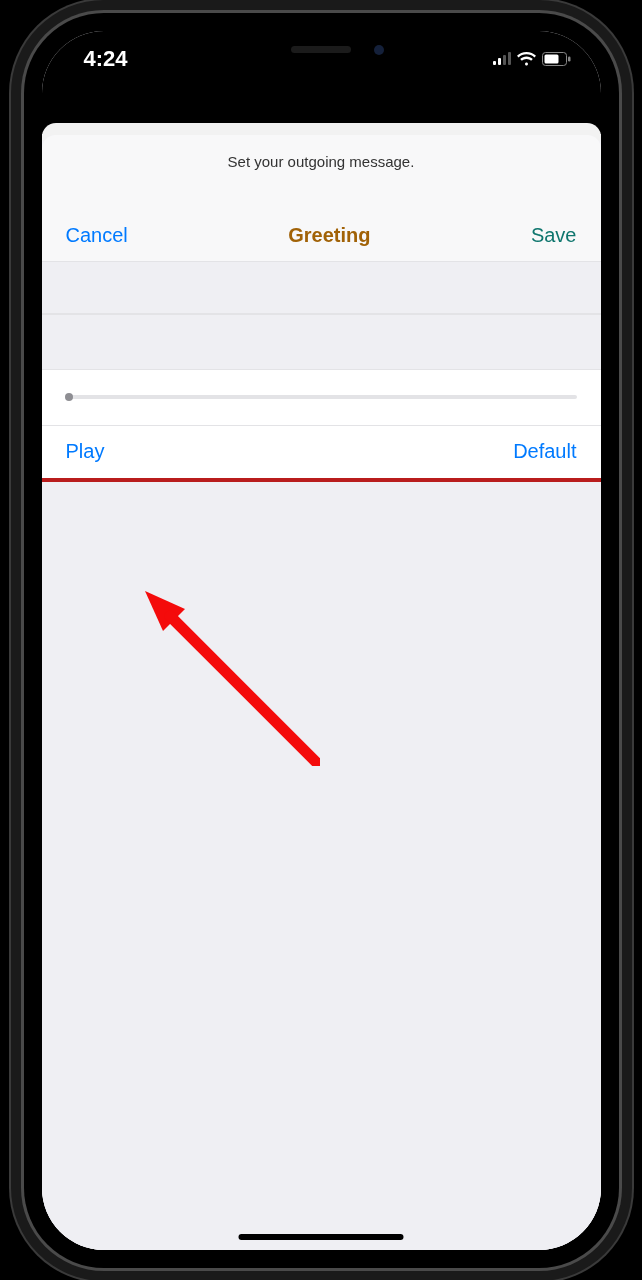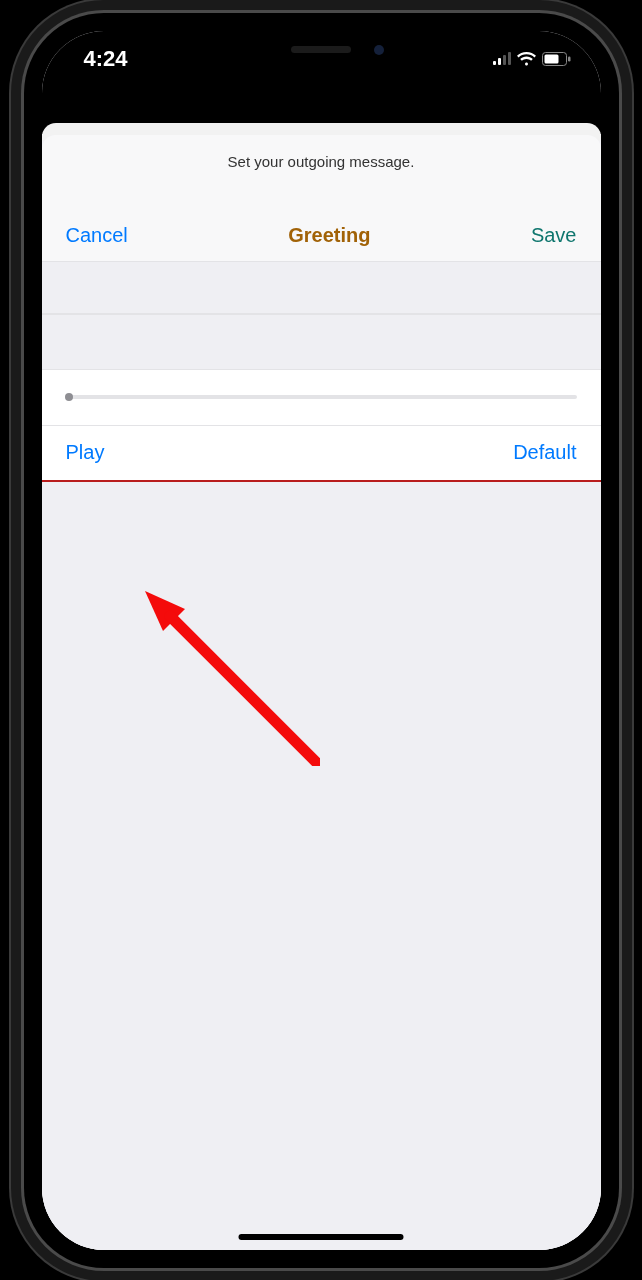--- a/index.html
+++ b/index.html
@@ -108,21 +108,21 @@
   .spacer2 { height:56px; background:#efeff3; border-top:1px solid #e3e3e6; border-bottom:1px solid #e3e3e6;}
 
   .scrubber {
     height:56px; background:#fff; border-bottom:1px solid #e3e3e6;
     display:flex; align-items:center; padding:0 24px;
   }
   .track { position:relative; flex:1; height:4px; background:#e3e3e6; border-radius:2px;}
   .thumb { position:absolute; left:0; top:50%; transform:translate(-1px,-50%); width:8px; height:8px; background:#8e8e93; border-radius:50%;}
 
   .action-row {
-    height:56px; background:#fff; border-bottom:2px solid #b91c1c;
+    height:56px; background:#fff; border-bottom:4px solid #b91c1c;
     display:flex; justify-content:space-between; align-items:center;
     padding:0 24px; font-size:20px;
   }
   .action-btn { color:#007aff; background:none; border:none; font-size:20px;}
 
   .fill { flex:1; background:#efeff3; }
 
   .home-indicator{
     position:absolute; bottom:10px; left:50%; transform:translateX(-50%);
     width:165px; height:6px; background:#000; border-radius:4px; z-index:20;

